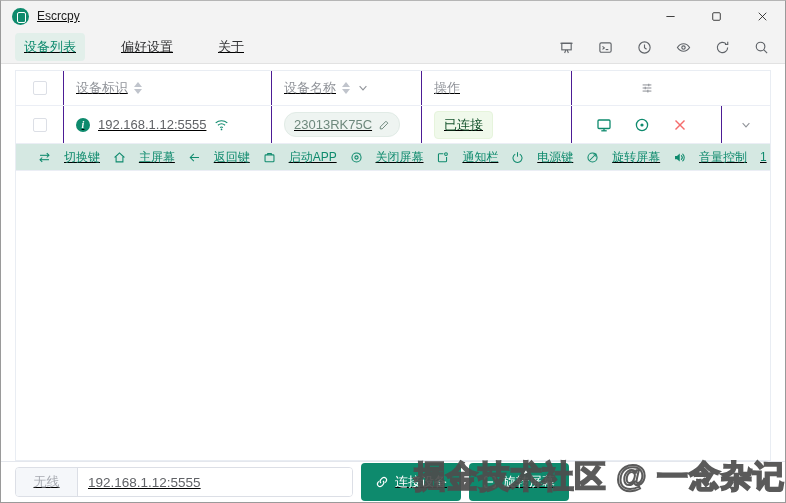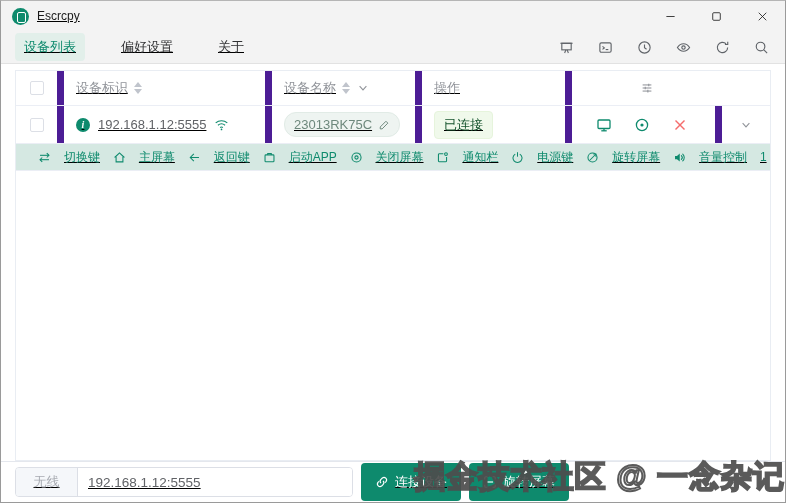--- a/index.html
+++ b/index.html
@@ -63,21 +63,21 @@
   }
   .t-row {
     display: grid;
     grid-template-columns: 48px 208px 150px 150px 150px 1fr;
     align-items: stretch;
   }
   .t-head { height: 35px; color: #909399; border-bottom: 1px solid #ebeef5; }
   .t-body-row { height: 38px; color: #606266; border-bottom: 1px solid #ebeef5; }
   .t-cell {
     display: flex; align-items: center; padding: 0 12px;
-    border-right: 7px solid #4c1d95; overflow: hidden; white-space: nowrap;
+    border-right: 1px solid #4c1d95; overflow: hidden; white-space: nowrap;
   }
   .t-cell:last-child { border-right: none; justify-content: center; }
   .t-cell.center { justify-content: center; }
   .head-label { margin-right: 6px; }
   .sort-carets { display: inline-flex; flex-direction: column; gap: 2px; margin-right: 7px; }
   .caret-up { width: 0; height: 0; border-left: 4px solid transparent; border-right: 4px solid transparent; border-bottom: 5px solid #c0c4cc; }
   .caret-down { width: 0; height: 0; border-left: 4px solid transparent; border-right: 4px solid transparent; border-top: 5px solid #c0c4cc; }
   .hdr-chevron { color: #909399; }
   .hdr-chevron svg, .row-chevron svg { width: 12px; height: 12px; display: block; }
   .row-chevron { color: #909399; }

